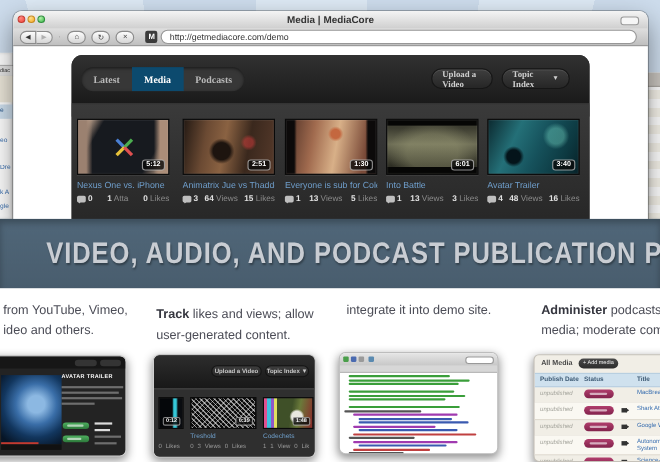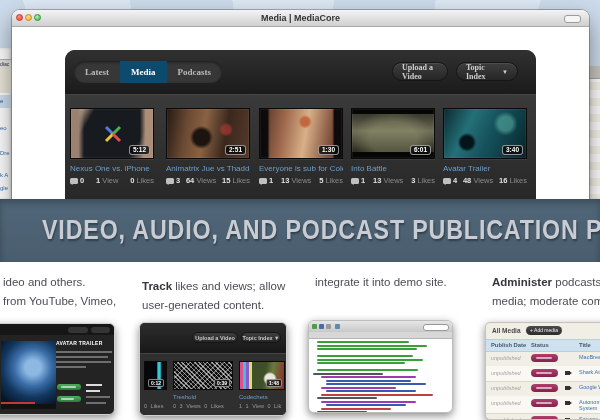--- a/index.html
+++ b/index.html
@@ -179,20 +179,32 @@
   </div>
 
   <div class="abs window">
     <div class="titlebar">
       <div class="light red"></div>
       <div class="light yellow"></div>
       <div class="light green"></div>
       <div class="win-title">Media | MediaCore</div>
       <div class="tl-capsule"></div>
     </div>
+    <div class="toolbar">
+      <div class="navgroup">
+        <div class="seg back">◀</div>
+        <div class="seg fwd">▶</div>
+      </div>
+      <div class="tdot">·</div>
+      <div class="cap tb-btn">⌂</div>
+      <div class="cap tb-btn">↻</div>
+      <div class="cap tb-btn">×</div>
+      <div class="favicon">M</div>
+      <div class="urlfield">http://getmediacore.com/demo</div>
+    </div>
 
     <div class="abs panel" style="left:53px;top:40px;">
       <div class="panel-tabs">
         <div class="tabgroup">
           <div class="tab">Latest</div>
           <div class="tab active">Media</div>
           <div class="tab">Podcasts</div>
         </div>
         <div class="pillbtn" style="right:88px;width:56px;">
           <span>Upload a Video</span>
@@ -209,21 +221,21 @@
               <line x1="4" y1="4" x2="11" y2="11" stroke="#4a7fd4" stroke-width="3"></line>
               <line x1="18" y1="4" x2="11" y2="11" stroke="#4caf50" stroke-width="3"></line>
               <line x1="4" y1="18" x2="11" y2="11" stroke="#e8c33a" stroke-width="3"></line>
               <line x1="18" y1="18" x2="11" y2="11" stroke="#e05050" stroke-width="3"></line>
             </svg>
             <span class="dur">5:12</span>
           </div>
           <div class="vtitle">Nexus One vs. iPhone</div>
           <div class="vstats">
             <span><span class="bub"></span><b>0</b></span>
-            <span><b>1</b> <span>View</span></span>
+            <span><b>1</b> <span>Atta</span></span>
             <span><b>0</b> <span>Likes</span></span>
           </div>
         </div>
 
         <div class="vcard" style="left:101px">
           <div class="thumb t2">
             <span class="dur">2:51</span>
           </div>
           <div class="vtitle">Animatrix Jue vs Thaddeus</div>
           <div class="vstats">
@@ -273,22 +285,22 @@
     </div>
   </div>
 
   <div class="abs banner">
     <div class="txt">VIDEO, AUDIO, AND PODCAST PUBLICATION PLATFORM</div>
   </div>
 
   <div class="abs features-bg"></div>
 
   <div class="ftext" style="left:3px;top:276px;">
+    <div class="ln">from YouTube, Vimeo,</div>
     <div class="ln">ideo and others.</div>
-    <div class="ln">from YouTube, Vimeo,</div>
   </div>
   <div class="ftext" style="left:142px;top:260px;margin-top:20px;">
     <div class="ln"><b>Track</b><span> likes and views; allow</span></div>
     <div class="ln">user-generated content.</div>
   </div>
   <div class="ftext" style="left:315px;top:276px;">
     <div class="ln">integrate it into demo site.</div>
   </div>
   <div class="ftext" style="left:492px;top:276px;">
     <div class="ln"><b>Administer</b><span> podcasts a</span></div>

